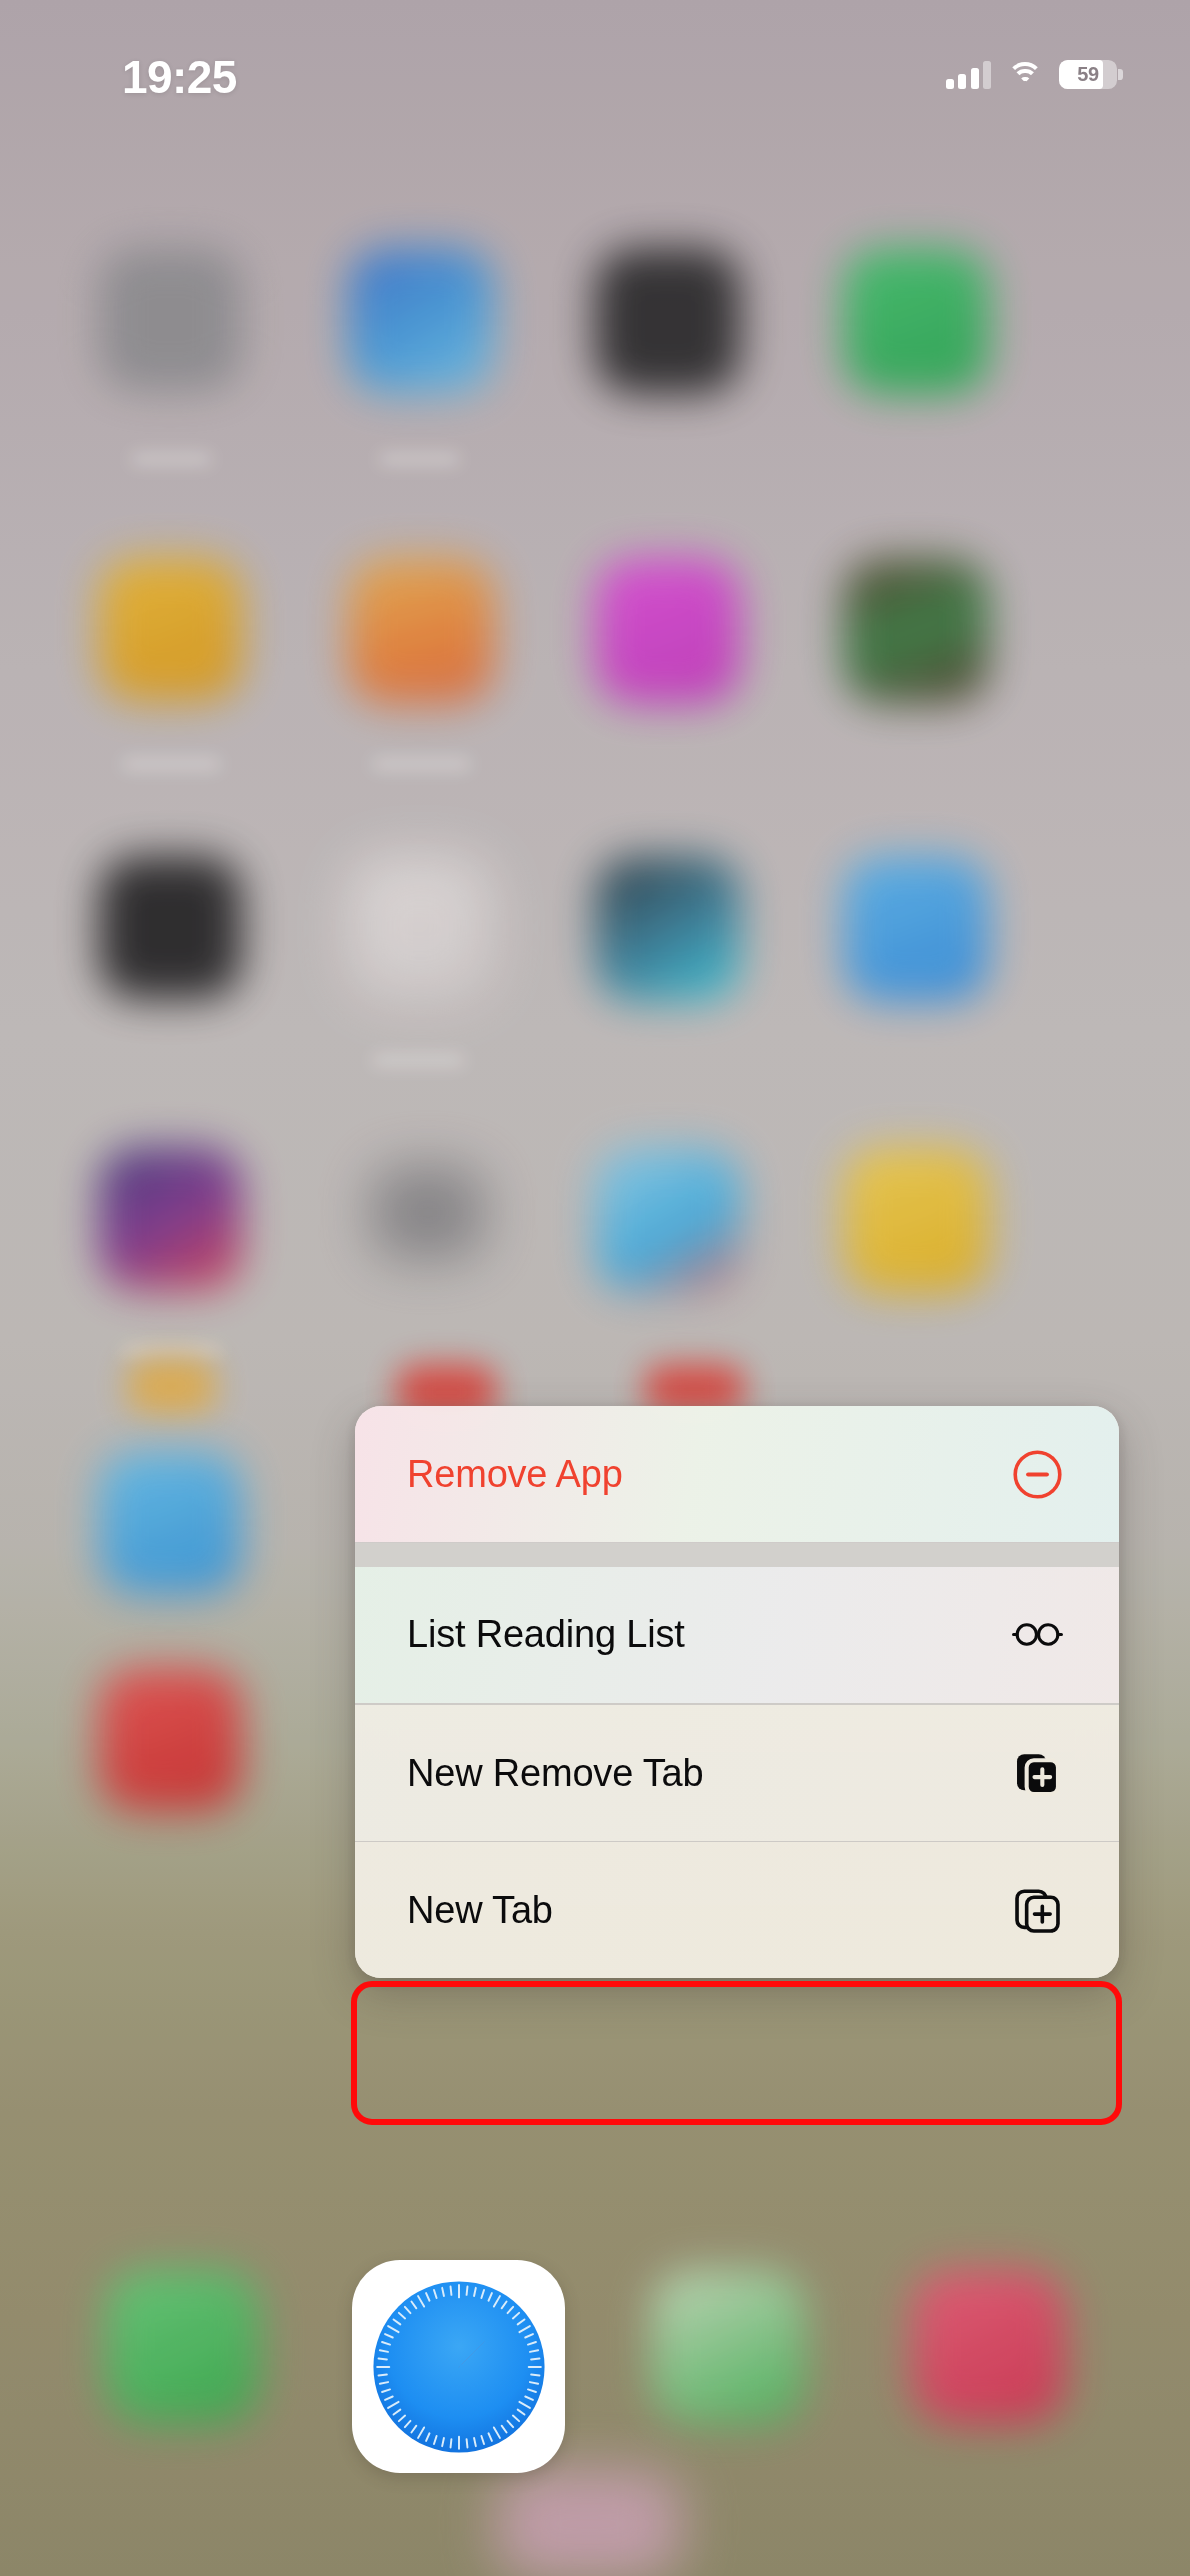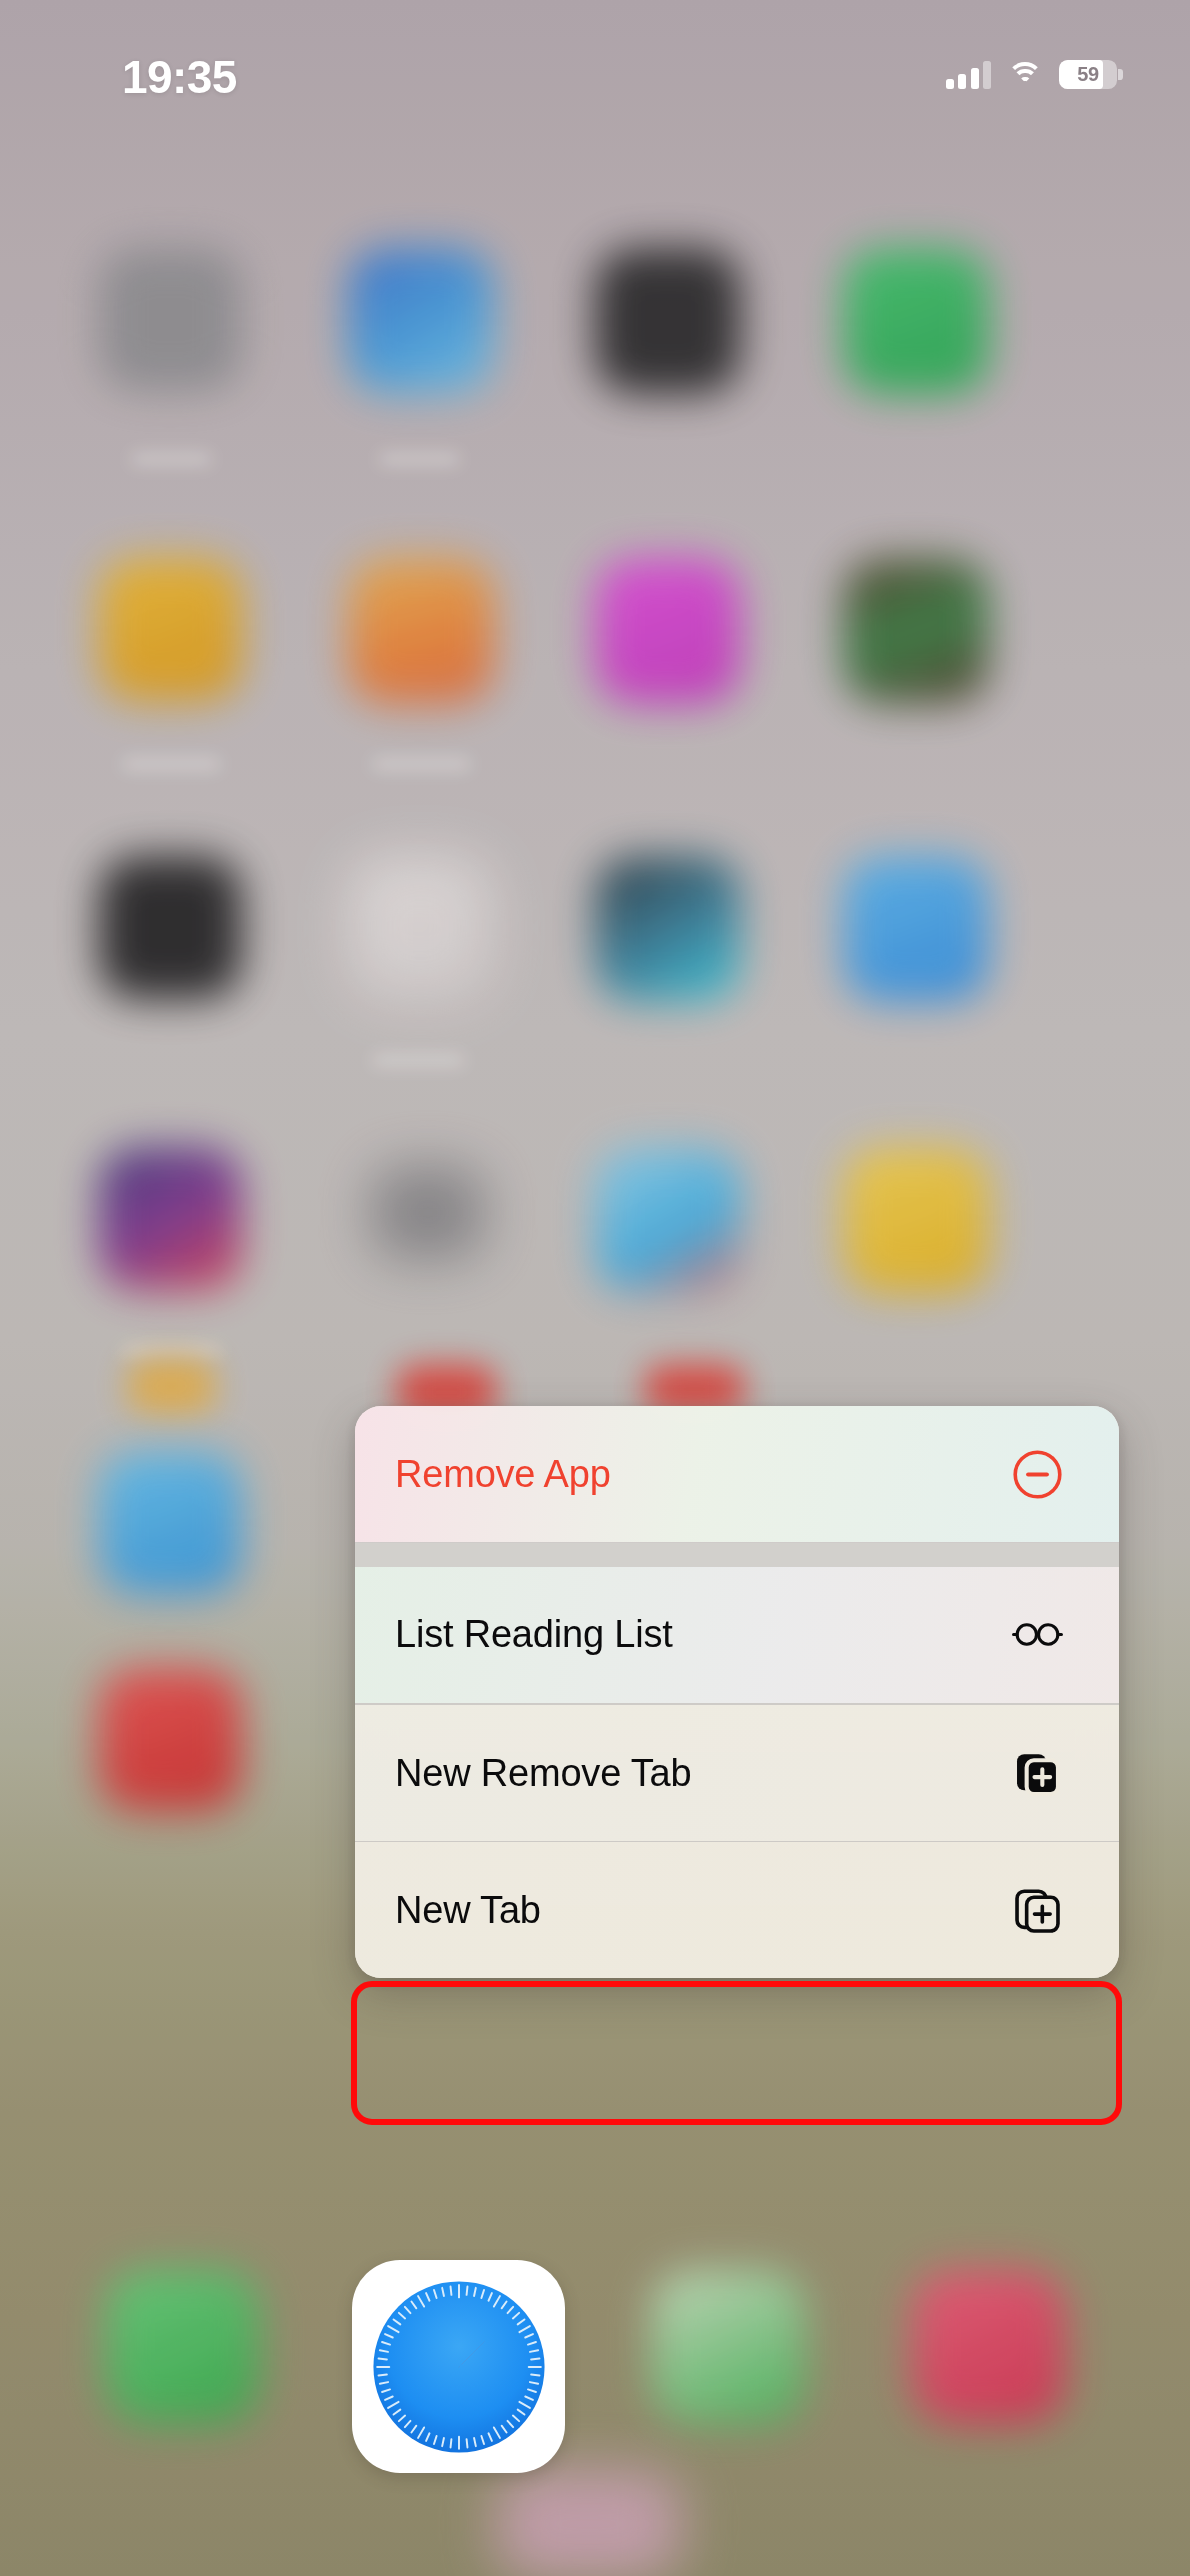--- a/index.html
+++ b/index.html
@@ -125,21 +125,21 @@
     overflow:hidden;
     z-index:60;
     box-shadow:0 16px 43px rgba(60,50,50,0.30), 0 3.7px 12.4px rgba(60,50,50,0.16);
     background:rgba(242,240,236,0.90);
     backdrop-filter: blur(18.6px);
   }
   .mrow {
     position:relative;
     display:flex; align-items:center; justify-content:space-between;
     height:136px;
-    padding:0 55px 0 40px;
+    padding:0 55px 0 52px;
   }
   .mrow .lab {
     font-size:38px; color:#0b0b0c; letter-spacing:-0.2px; white-space:nowrap;
   }
   .mrow.destructive .lab { color:#f0422f; }
   .hairline {
     height:1.2px; background:rgba(90,85,85,0.20);
   }
   .sectiongap {
     height:23.6px; background:rgba(150,146,146,0.30);
@@ -222,21 +222,21 @@
 
     <div class="blob" style="left:105px;  top:2269px; width:155px; height:155px; background:linear-gradient(155deg,#62d47a,#2fae48);"></div>
     <div class="blob" style="left:651px; top:2269px; width:155px; height:155px; background:linear-gradient(155deg,#cfe8c8,#3fba56);"></div>
     <div class="blob" style="left:911px; top:2269px; width:155px; height:155px; background:linear-gradient(155deg,#f05a78,#d82a4e);"></div>
     <div class="blob soft" style="left:496px; top:2468px; width:186px; height:112px; background:#d6a8c0;"></div>
   </div>
 
   <div id="dim"></div>
 
   <div id="statusbar">
-    <div id="clock">19:35</div>
+    <div id="clock">19:25</div>
     <div id="status-right">
       <span class="sig">
         <i class="b1"></i>
           <i class="b2"></i>
           <i class="b3"></i>
           <i class="b4"></i>
       </span>
       <span class="wifi">
         <span class="w1"></span>
           <span class="w2"></span>

